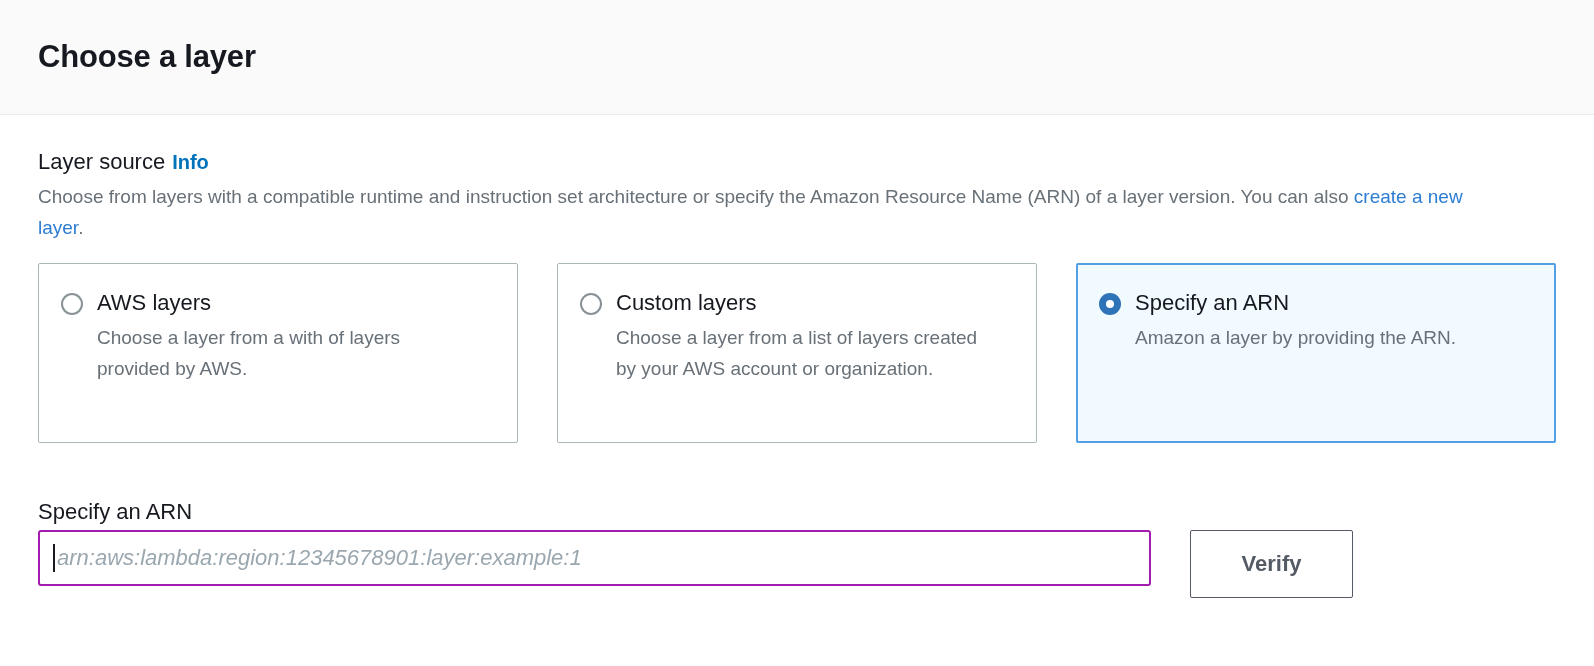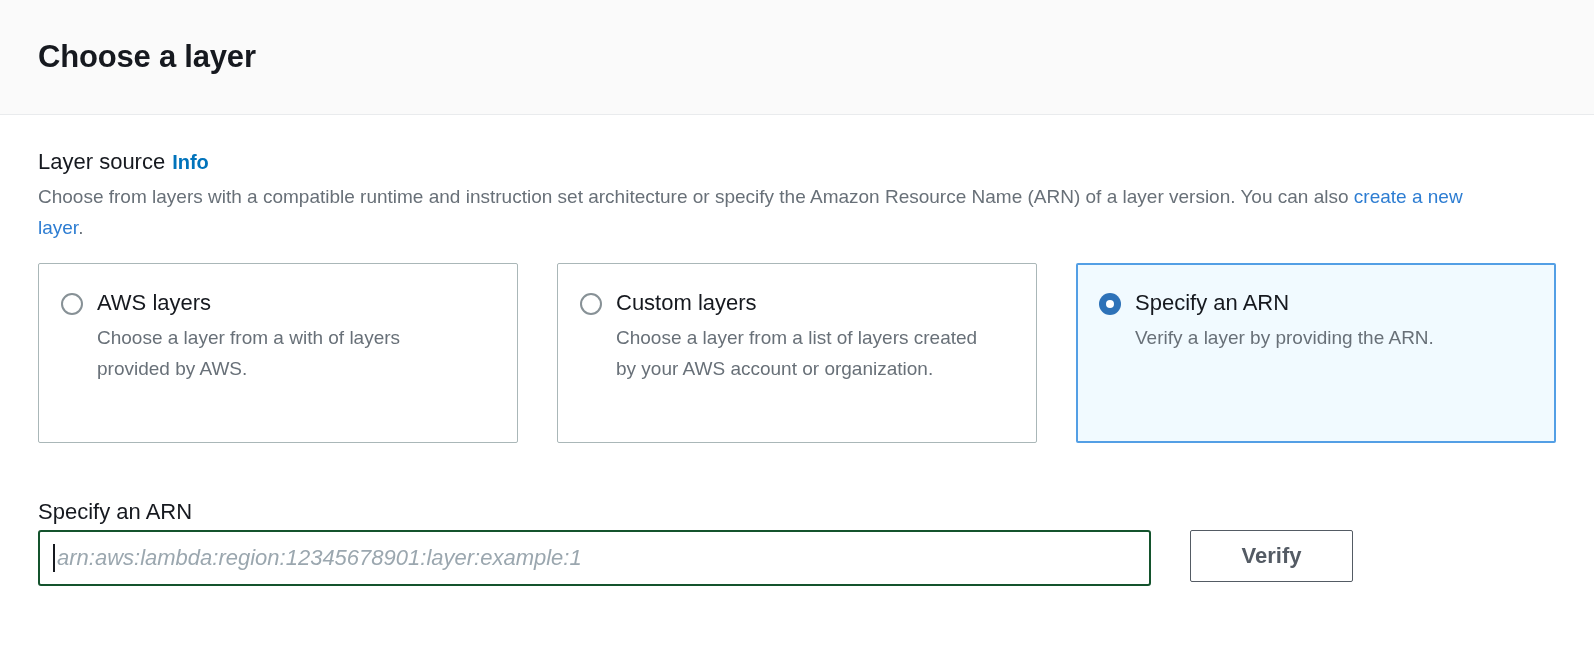--- a/index.html
+++ b/index.html
@@ -155,21 +155,21 @@
 
   .arn-input-row {
     display: flex;
     align-items: flex-start;
     gap: 39px;
   }
   .arn-input {
     box-sizing: border-box;
     width: 1113px;
     height: 56px;
-    border: 2px solid #14532d;
+    border: 2px solid #a21caf;
     border-radius: 3px;
     background: #ffffff;
     display: flex;
     align-items: center;
     padding: 0 13px;
     cursor: text;
   }
   .caret {
     width: 2px;
     height: 28px;
@@ -180,21 +180,21 @@
     font-size: 22px;
     font-style: italic;
     color: #9ba7af;
     white-space: nowrap;
     padding-left: 2px;
   }
 
   .verify-button {
     box-sizing: border-box;
     min-width: 163px;
-    height: 52px;
+    height: 68px;
     border: 1px solid #545b64;
     border-radius: 2px;
     background: #ffffff;
     color: #545b64;
     font-family: "Liberation Sans", sans-serif;
     font-size: 22px;
     font-weight: bold;
     display: flex;
     align-items: center;
     justify-content: center;
@@ -240,21 +240,21 @@
         <div class="card-desc">Choose a layer from a list of layers created by your AWS account or organization.</div>
       </div>
     </div>
 
     <div class="radio-card selected">
       <div class="radio-outer">
         <div class="radio-inner-dot"></div>
       </div>
       <div class="card-text">
         <div class="card-title">Specify an ARN</div>
-        <div class="card-desc">Verify a layer by providing the ARN.</div>
+        <div class="card-desc">Amazon a layer by providing the ARN.</div>
       </div>
     </div>
 
   </div>
 
   <div class="arn-section">
     <div class="arn-heading">Specify an ARN</div>
 
     <div class="arn-input-row">
       <div class="arn-input">

